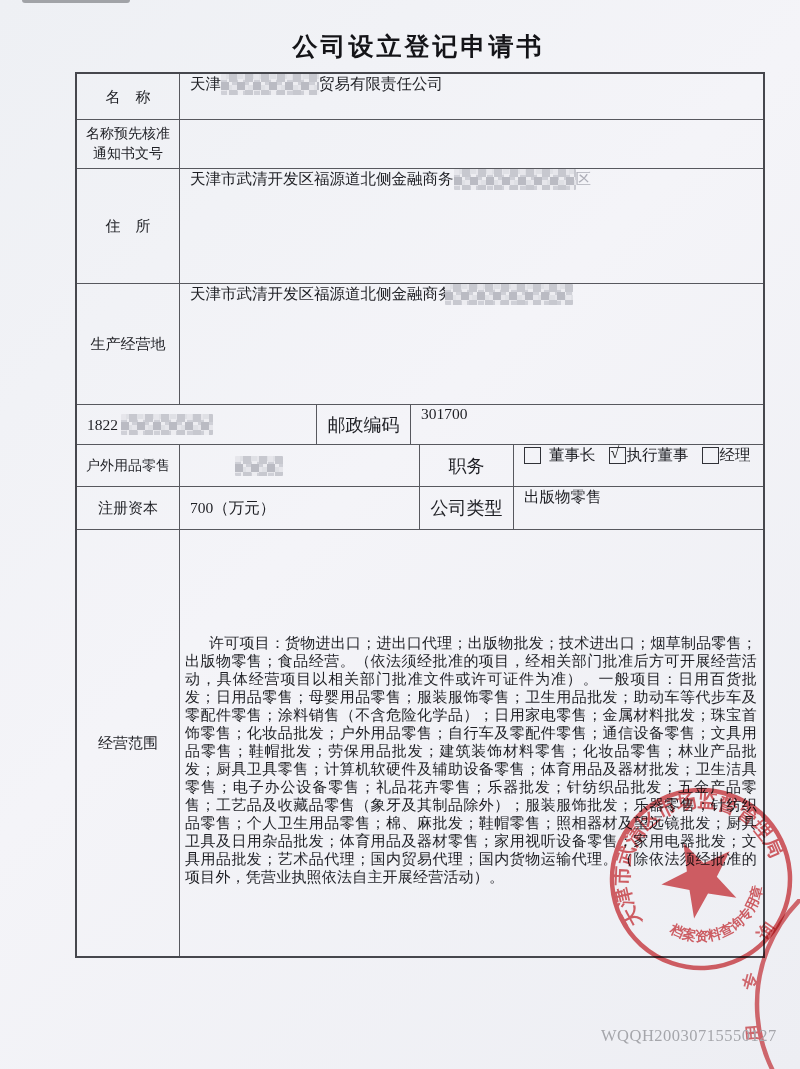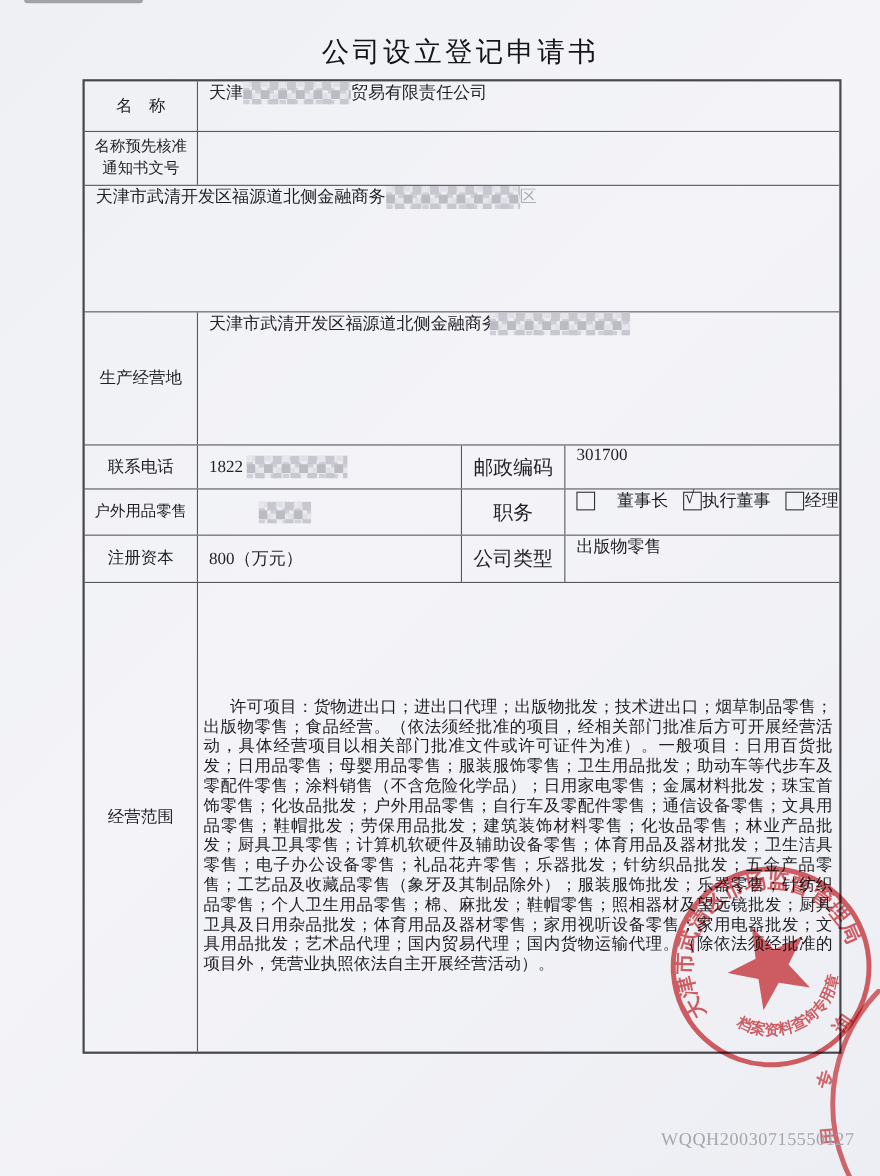--- a/index.html
+++ b/index.html
@@ -7,21 +7,21 @@
   .page {
     position:relative; width:800px; height:1069px; overflow:hidden;
     background:linear-gradient(135deg,#eef0f4 0%,#f4f4f8 45%,#edeef3 100%);
     font-family:"Liberation Serif","DejaVu Serif",serif;
     color:#1e1f24;
   }
   .edge-smudge { position:absolute; left:22px; top:0; width:108px; height:3px;
     background:#43444a; opacity:.45; border-radius:0 0 3px 3px; }
   .title {
     position:absolute; left:0; top:30px; width:100%; text-align:center;
-    font-size:25px; font-weight:normal; letter-spacing:3px; color:#141418;padding-left:37px;
+    font-size:25px; font-weight:bold; letter-spacing:3px; color:#141418;padding-left:37px;
   }
   .tbl {
     position:absolute; left:75px; top:72px; width:690px; height:886px;
     border:2px solid #46474d; display:flex; flex-direction:column;
   }
   .tr { display:flex; border-bottom:1px solid #57585e; }
   .tr:last-child { border-bottom:none; flex:1; }
   .lc { width:103px; border-right:1px solid #57585e; display:flex;
     flex-direction:column; align-items:center; justify-content:center;
     font-size:15px; text-align:center; line-height:20px; flex-shrink:0; }
@@ -33,21 +33,21 @@
   .lc2 { width:94px; border-right:1px solid #57585e; flex:none; display:flex;
     align-items:center; justify-content:center; font-size:18px; }
   .mosaic {
     display:inline-block; height:21px; vertical-align:-5px; border-radius:1px;
     background:
       conic-gradient(#c7c8cf 0 25%, rgba(0,0,0,0) 0 50%, #babbc3 0 75%, rgba(0,0,0,0) 0) 0 0/16px 16px,
       conic-gradient(#dfe0e5 0 25%, #ededf1 0 50%, #cfd0d7 0 75%, #e6e6eb 0) 0 0/11px 11px;
   }
   .faint { color:#aeafb8; }
   .cbgroup { display:flex; align-items:center; gap:13px; }
-  .cbopt { display:flex; align-items:center; gap:20px; }
+  .cbopt { display:flex; align-items:center; gap:8px; }
   .cbbox { position:relative; width:17px; height:17px; border:1.6px solid #303137;
     flex-shrink:0; }
   .cbbox .mk { position:absolute; left:1px; top:-4px; font-size:16px;
     font-weight:bold; color:#222; }
   .scope-cell { flex:1; padding:104px 6px 0 5px; font-size:15px;
     line-height:18px; letter-spacing:.2px; text-align:justify; }
   .scope-cell p { text-indent:1.6em; }
   .seal { position:absolute; left:601px; top:779px;
     transform:rotate(-26deg); opacity:.86; mix-blend-mode:multiply; }
   .seal2 { position:absolute; left:690px; top:899px; opacity:.8;
@@ -77,37 +77,37 @@
     </div>
 
     <div class="tr" style="height:49px">
       <div class="lc small">
         <div>名称预先核准</div>
         <div>通知书文号</div>
       </div>
     </div>
 
     <div class="tr" style="height:115px">
+      <div class="lc">住　所</div>
       <div class="vc">
         <span>天津市武清开发区福源道北侧金融商务</span>
           <span class="mosaic" style="width:122px"></span>
           <span class="faint">区</span>
       </div>
     </div>
 
     <div class="tr" style="height:121px">
       <div class="lc">生产经营地</div>
       <div class="vc">
         <span>天津市武清开发区福源道北侧金融商务</span>
           <span class="mosaic" style="width:128px;margin-left:-9px"></span>
       </div>
     </div>
 
     <div class="tr" style="height:40px">
-      <div class="lc">联系电话</div>
       <div class="vc1">
         <span>1822</span>
           <span class="mosaic" style="width:92px;margin-left:3px"></span>
       </div>
       <div class="lc2">邮政编码</div>
       <div class="vc">301700</div>
     </div>
 
     <div class="tr" style="height:42px">
       <div class="lc small" style="letter-spacing:0">户外用品零售</div>
@@ -134,21 +134,21 @@
                 <span class="mk"></span>
               </span>
             <span>经理</span>
           </span>
         </div>
       </div>
     </div>
 
     <div class="tr" style="height:43px">
       <div class="lc">注册资本</div>
-      <div class="vc1">800（万元）</div>
+      <div class="vc1">700（万元）</div>
       <div class="lc2">公司类型</div>
       <div class="vc">出版物零售</div>
     </div>
 
     <div class="tr">
       <div class="lc">经营范围</div>
       <div class="scope-cell">
         <p>许可项目：货物进出口；进出口代理；出版物批发；技术进出口；烟草制品零售；出版物零售；食品经营。（依法须经批准的项目，经相关部门批准后方可开展经营活动，具体经营项目以相关部门批准文件或许可证件为准）。一般项目：日用百货批发；日用品零售；母婴用品零售；服装服饰零售；卫生用品批发；助动车等代步车及零配件零售；涂料销售（不含危险化学品）；日用家电零售；金属材料批发；珠宝首饰零售；化妆品批发；户外用品零售；自行车及零配件零售；通信设备零售；文具用品零售；鞋帽批发；劳保用品批发；建筑装饰材料零售；化妆品零售；林业产品批发；厨具卫具零售；计算机软硬件及辅助设备零售；体育用品及器材批发；卫生洁具零售；电子办公设备零售；礼品花卉零售；乐器批发；针纺织品批发；五金产品零售；工艺品及收藏品零售（象牙及其制品除外）；服装服饰批发；乐器零售；针纺织品零售；个人卫生用品零售；棉、麻批发；鞋帽零售；照相器材及望远镜批发；厨具卫具及日用杂品批发；体育用品及器材零售；家用视听设备零售；家用电器批发；文具用品批发；艺术品代理；国内贸易代理；国内货物运输代理。（除依法须经批准的项目外，凭营业执照依法自主开展经营活动）。</p>
       </div>
     </div>

